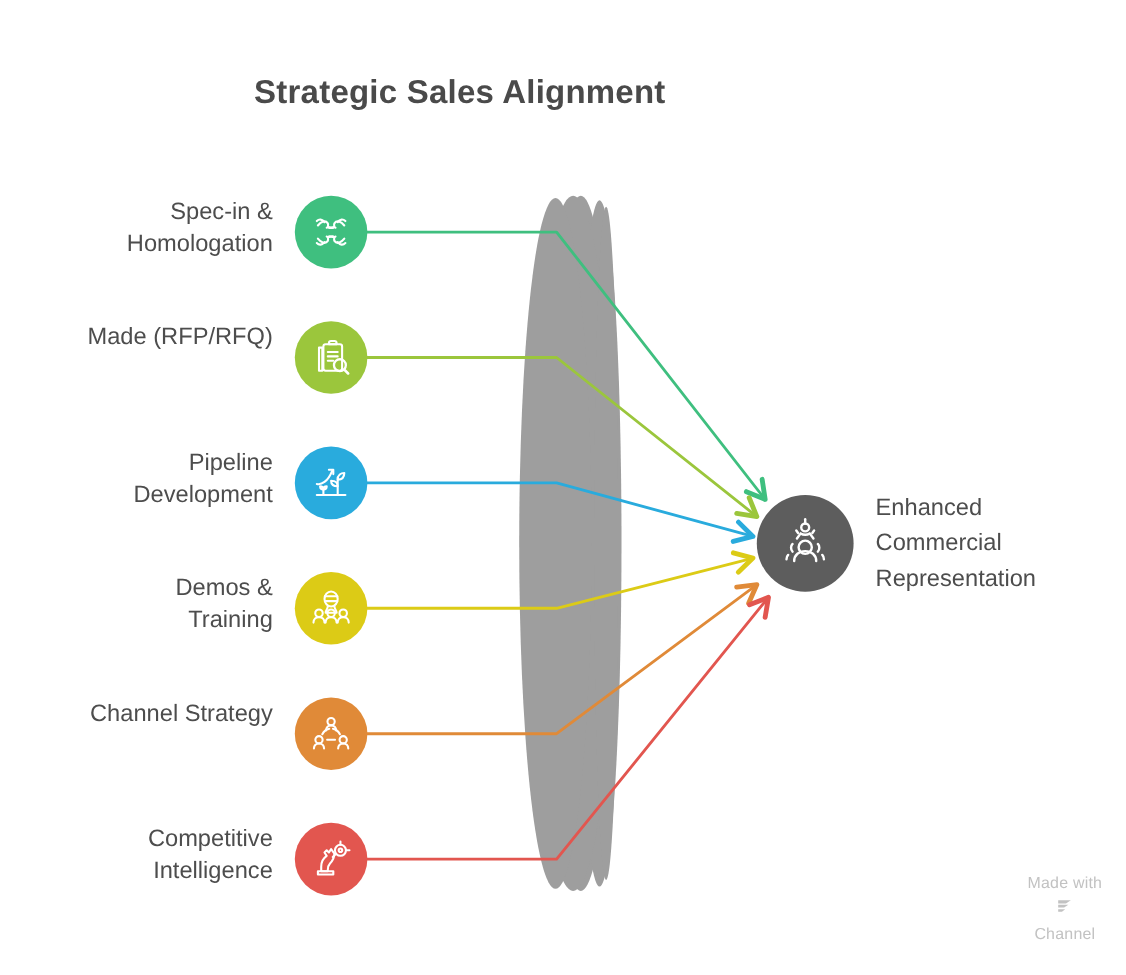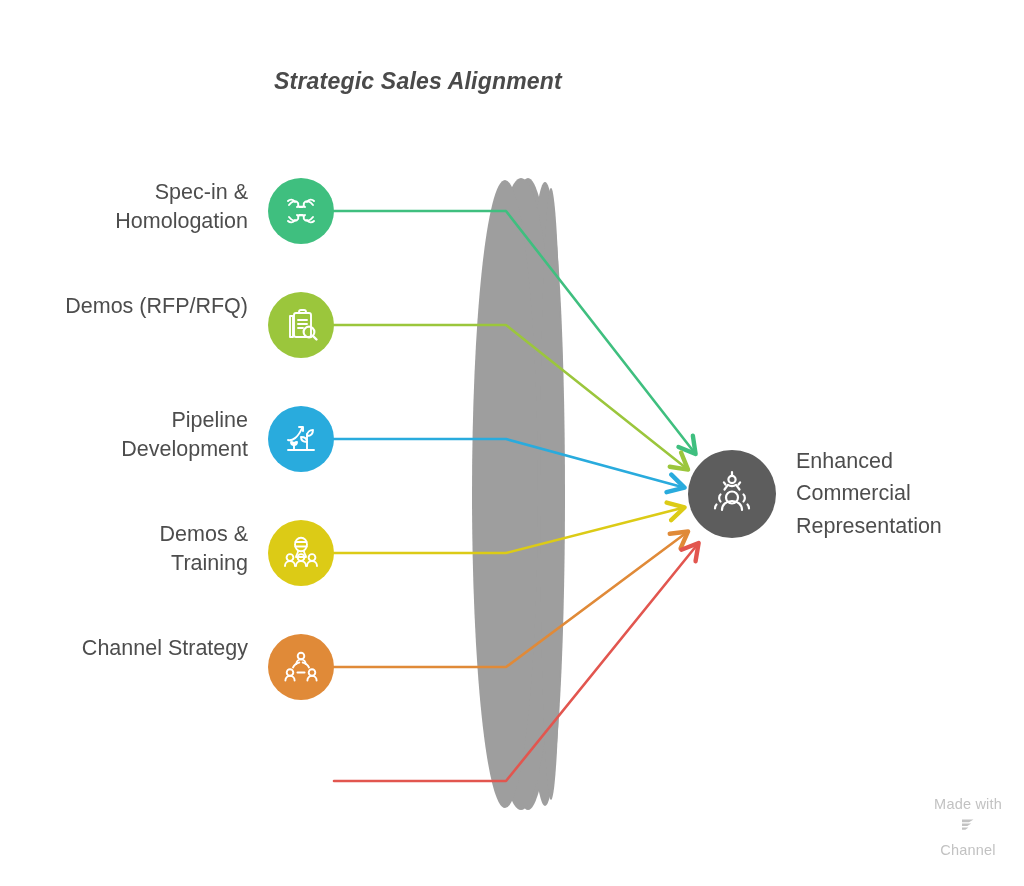--- a/index.html
+++ b/index.html
@@ -20,25 +20,24 @@
     left: 0; top: 0;
     width: 1024px;
     height: 886px;
   }
   .title {
     position: absolute;
     left: 0;
     top: 68px;
     width: 836px;
     text-align: center;
-    font-size: 23px;
+    font-size: 30px;
     font-weight: bold;
     color: #4a4a4a;
     letter-spacing: 0.2px;
-    font-style: italic;
   }
   svg.canvas {
     position: absolute;
     left: 0;
     top: 0;
     width: 1024px;
     height: 886px;
   }
   .src-row {
     position: absolute;
@@ -179,21 +178,21 @@
           <path d="M26 11c2-3 5-3 7-1"></path>
           <path d="M14 29c-2 3-5 3-7 1"></path>
           <path d="M26 29c2 3 5 3 7 1"></path>
         </svg>
       </span>
     </div>
   </div>
 
   <div class="src-row" style="top:292px">
     <div class="src-label-wrap">
-      <div class="txt">Demos (RFP/RFQ)</div>
+      <div class="txt">Made (RFP/RFQ)</div>
     </div>
     <div class="node-circle" style="background:#9bc63c">
       <span>
         <svg width="40" height="40" viewBox="0 0 40 40" fill="none" stroke="#ffffff" stroke-width="1.9" stroke-linecap="round" stroke-linejoin="round">
           <path d="M9 11h3v21H9z"></path>
           <rect x="13" y="8" width="17" height="24" rx="2"></rect>
           <path d="M18 8V7a2 2 0 0 1 2-2h3a2 2 0 0 1 2 2v1z"></path>
           <path d="M17 15h9M17 19h9M17 23h5"></path>
           <circle cx="28" cy="27" r="5.4" stroke-width="2.1"></circle>
           <path d="M32 31l3.5 3.5" stroke-width="2.4"></path>
@@ -260,20 +259,38 @@
           <circle cx="31" cy="25.5" r="3.3"></circle>
           <path d="M26.4 33.5c0-2.8 2-4.6 4.6-4.6s4.6 1.8 4.6 4.6"></path>
           <path d="M12 20.5c1.3-2.6 3.6-4.4 6.3-5"></path>
           <path d="M28 20.5c-1.3-2.6-3.6-4.4-6.3-5"></path>
           <path d="M16.4 25.5h7.2"></path>
         </svg>
       </span>
     </div>
   </div>
 
+  <div class="src-row" style="top:748px">
+    <div class="src-label-wrap">
+      <div class="txt">Competitive
+Intelligence</div>
+    </div>
+    <div class="node-circle" style="background:#e2564f">
+      <span>
+        <svg width="40" height="40" viewBox="0 0 40 40" fill="none" stroke="#ffffff" stroke-width="1.9" stroke-linecap="round" stroke-linejoin="round">
+          <path d="M11 31V27c0-5 2-8 5-10l-2-3 2-2 2 2 2-3 3 4c0 5-2 7-4 9-1.4 1.4-2 3-2 6v1z"></path>
+          <path d="M8 31h14v3H8z"></path>
+          <circle cx="28.5" cy="12" r="5"></circle>
+          <circle cx="28.5" cy="12" r="1.6"></circle>
+          <path d="M33.5 12h3.2M28.5 7v-3"></path>
+          <path d="M24 15.5l-2.5 2.5"></path>
+        </svg>
+      </span>
+    </div>
+  </div>
 
   <div class="target-wrap">
     <div class="target-circle">
       <span>
         <svg width="52" height="52" viewBox="0 0 52 52" fill="none" stroke="#ffffff" stroke-width="2.2" stroke-linecap="round" stroke-linejoin="round">
           <circle cx="26" cy="13.5" r="3.6"></circle>
           <path d="M26 9.9V6"></path>
           <path d="M18.5 23.5l3.4-4.6c1.2.8 2.6 1.2 4.1 1.2s2.9-.4 4.1-1.2l3.4 4.6"></path>
           <path d="M19.5 18.5l-1.6-2.2M32.5 18.5l1.6-2.2"></path>
           <circle cx="26" cy="31.5" r="6"></circle>

